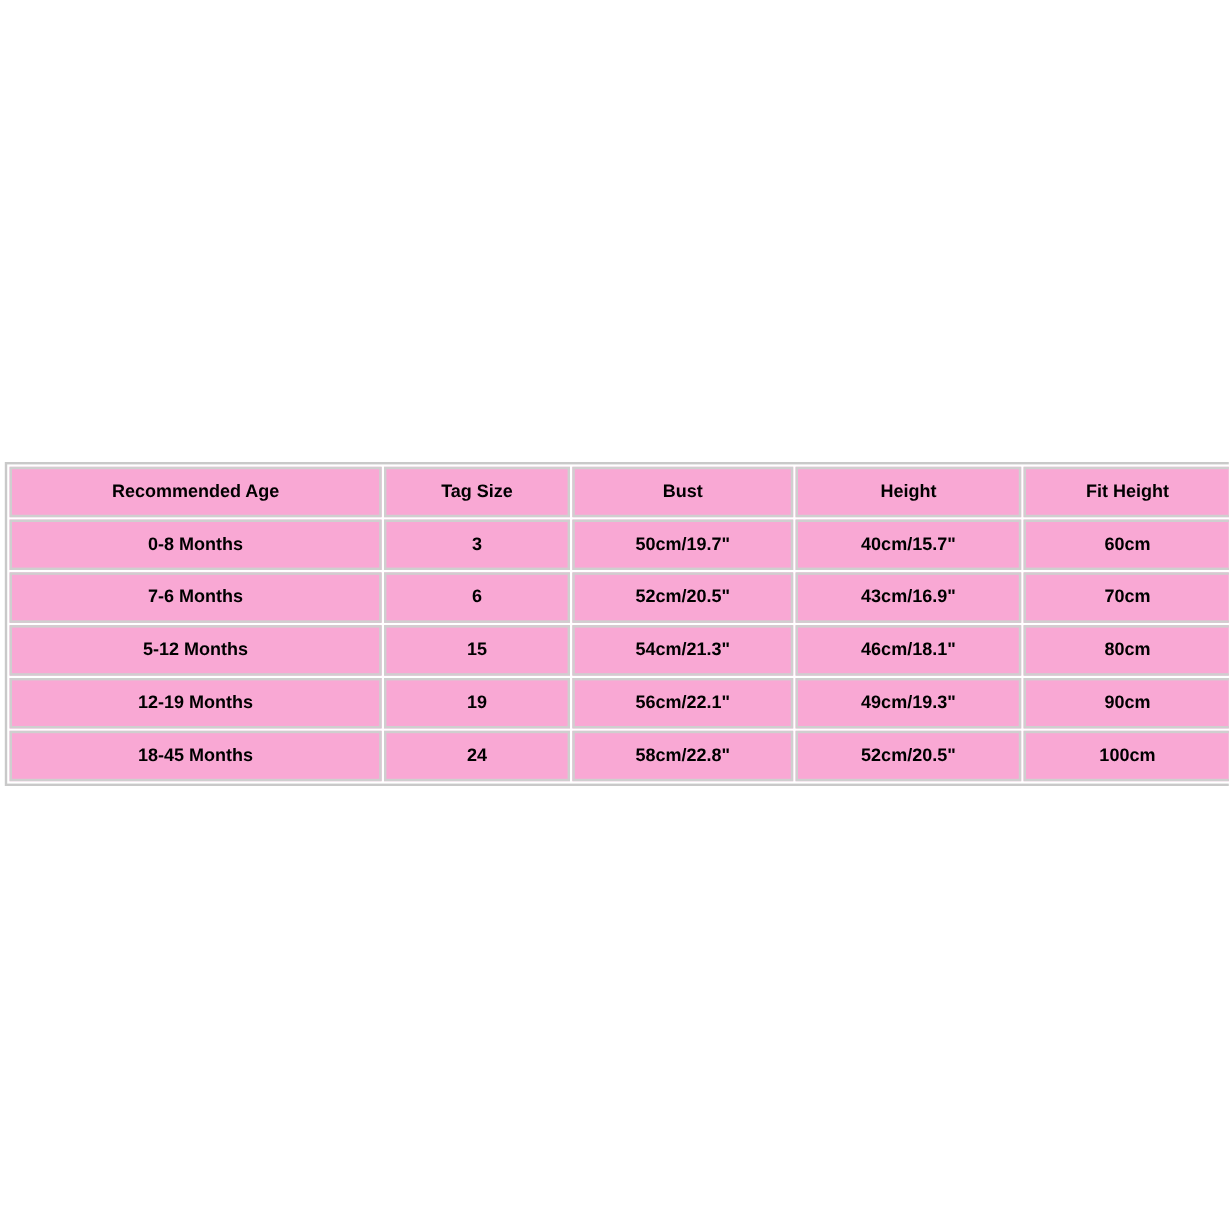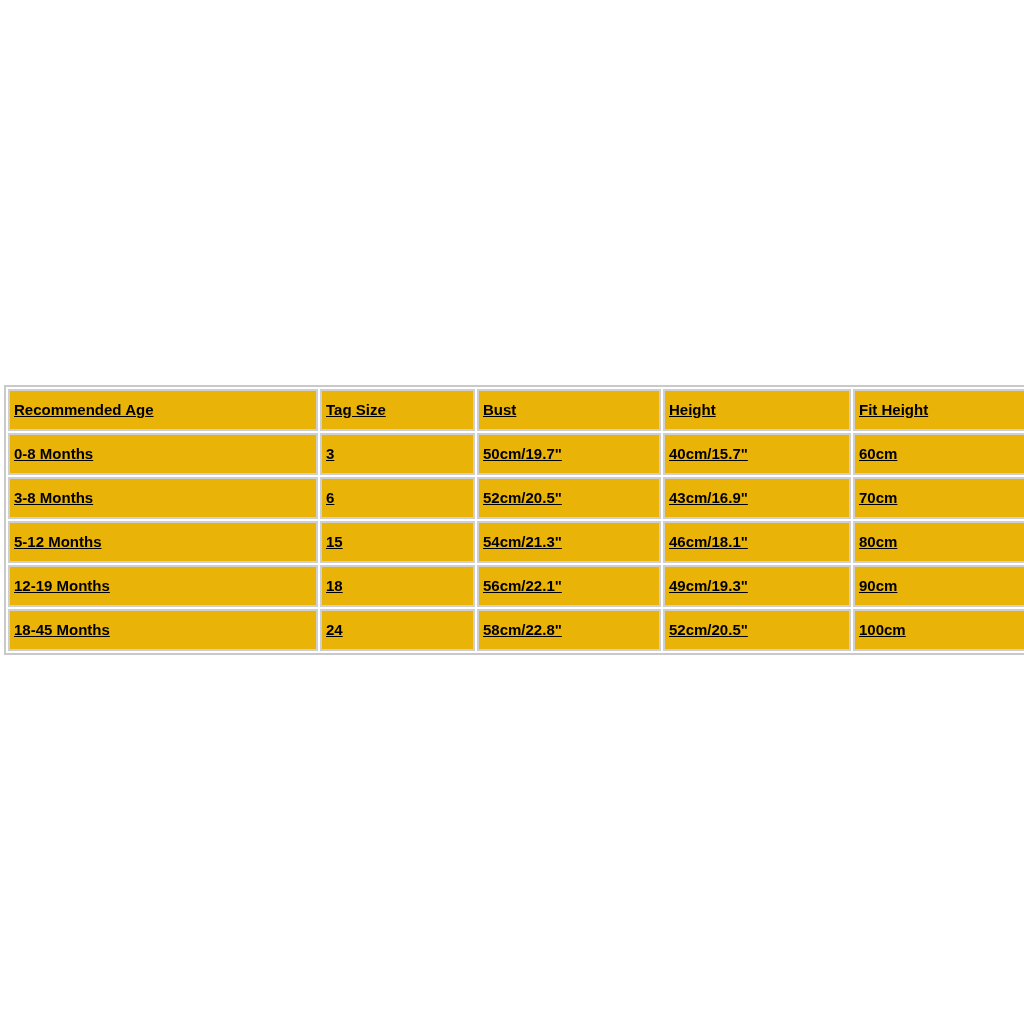--- a/index.html
+++ b/index.html
@@ -27,33 +27,32 @@
     border-collapse: separate;
     border-spacing: 2px;
     border: 2px solid #c9c9c9;
     background: #ffffff;
     table-layout: fixed;
   }
 
   table.size-chart th,
   table.size-chart td {
     border: 2px solid #cfcfcf;
-    background: #eab308;
+    background: #f9a8d4;
     color: #000000;
     font-family: "Liberation Sans", sans-serif;
     font-weight: bold;
     font-size: 15px;
     line-height: 1.2;
-    text-align: left;
+    text-align: center;
     vertical-align: middle;
     height: 34px;
     padding: 2px 4px;
     white-space: nowrap;
     overflow: hidden;
-    text-decoration: underline;
   }
 
   
   col.c-age    { width: 310px; }
   col.c-tag    { width: 155px; }
   col.c-bust   { width: 184px; }
   col.c-length { width: 188px; }
   col.c-fit    { width: 173px; }
 </style>
 </head>
@@ -79,36 +78,36 @@
     </thead>
     <tbody>
       <tr>
         <td>0-8 Months</td>
         <td>3</td>
         <td>50cm/19.7"</td>
         <td>40cm/15.7"</td>
         <td>60cm</td>
       </tr>
       <tr>
-        <td>3-8 Months</td>
+        <td>7-6 Months</td>
         <td>6</td>
         <td>52cm/20.5"</td>
         <td>43cm/16.9"</td>
         <td>70cm</td>
       </tr>
       <tr>
         <td>5-12 Months</td>
         <td>15</td>
         <td>54cm/21.3"</td>
         <td>46cm/18.1"</td>
         <td>80cm</td>
       </tr>
       <tr>
         <td>12-19 Months</td>
-        <td>18</td>
+        <td>19</td>
         <td>56cm/22.1"</td>
         <td>49cm/19.3"</td>
         <td>90cm</td>
       </tr>
       <tr>
         <td>18-45 Months</td>
         <td>24</td>
         <td>58cm/22.8"</td>
         <td>52cm/20.5"</td>
         <td>100cm</td>

